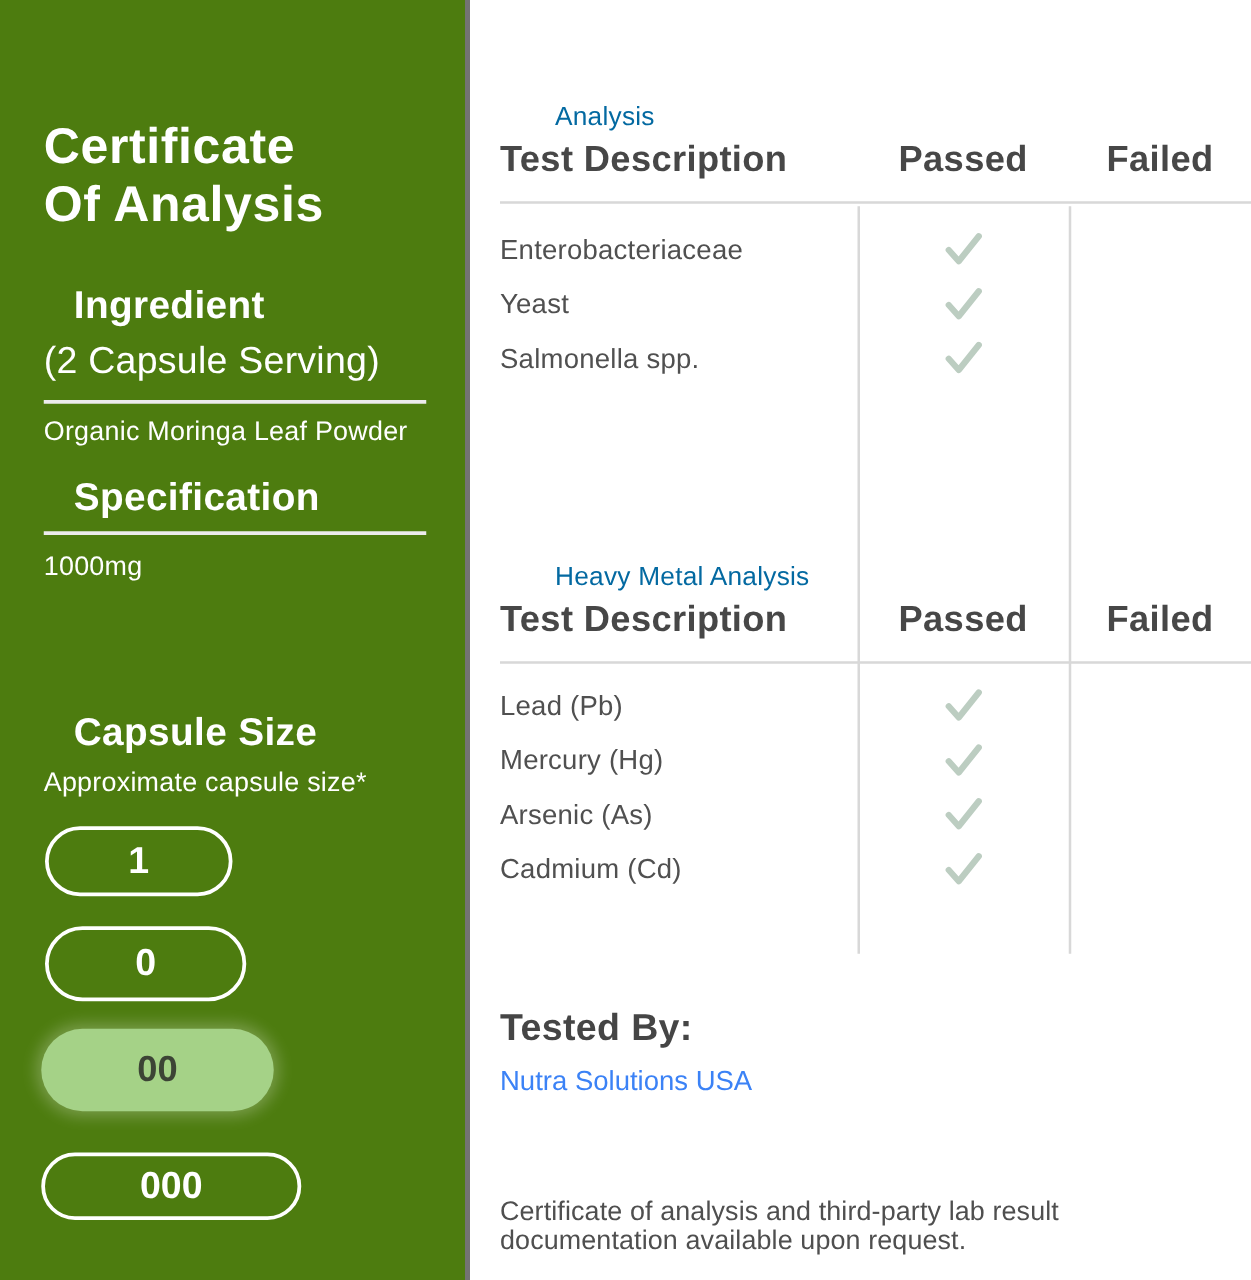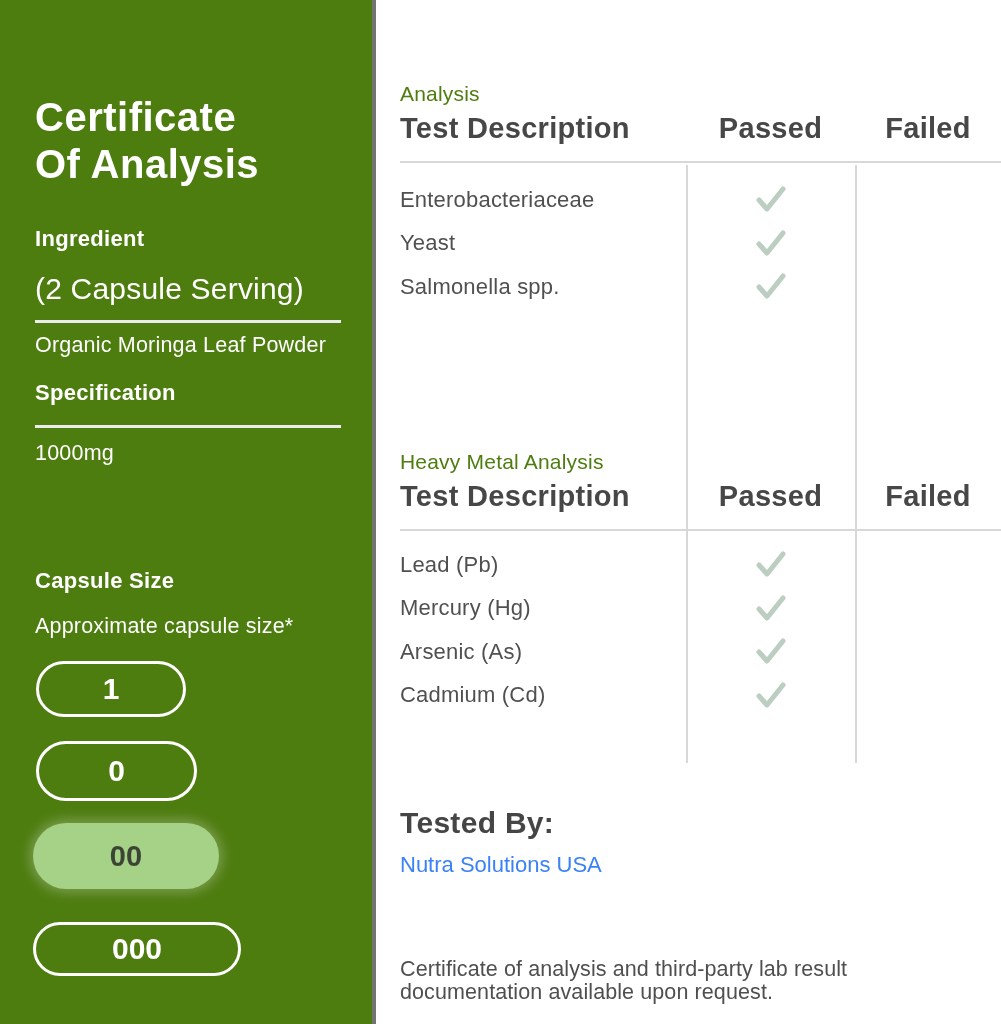--- a/index.html
+++ b/index.html
@@ -12,21 +12,21 @@
   }
   
   .sidebar{
     position:absolute;left:0;top:0;bottom:0;width:372px;
     background:#4d7c0f;
     border-right:4px solid #737373;
     color:#ffffff;
   }
   .sb-abs{position:absolute;left:35px;}
   .coa-title{top:94px;font-size:40px;font-weight:700;line-height:47px;letter-spacing:.5px;}
-  .sb-h1{font-size:22px;font-weight:700;letter-spacing:.3px;}
+  .sb-h1{font-size:31px;font-weight:700;letter-spacing:.3px;margin-left:24px;}
   .sb-sub{font-size:30px;font-weight:400;letter-spacing:.2px;}
   .sb-body{font-size:21.5px;font-weight:400;letter-spacing:.2px;}
   .ingredient-heading{top:226px;}
   .ingredient-sub{top:272px;}
   .rule{position:absolute;left:35px;width:306px;height:3px;background:#ececec;}
   .rule1{top:320px;}
   .rule2{top:425px;}
   .ingredient-value{top:333px;}
   .spec-heading{top:380px;}
   .spec-value{top:441px;}
@@ -44,21 +44,21 @@
   .pill-0{left:36px;top:741px;width:161px;height:60px;}
   .pill-00{left:33px;top:823px;width:186px;height:66px;font-size:29px;}
   .pill-000{left:33px;top:922px;width:208px;height:54px;}
   .pill.selected{
     background:#a5d287;border:none;color:#3c4435;
     box-shadow:0 0 12px 4px rgba(255,255,255,0.25);
   }
   
   .panel{position:absolute;left:376px;top:0;right:0;bottom:0;background:#ffffff;color:#4a4a4a;}
   .p-abs{position:absolute;left:24px;}
-  .section-label{font-size:21px;font-weight:400;color:#4d7c0f;letter-spacing:.2px;}
+  .section-label{font-size:21px;font-weight:400;color:#0369a1;letter-spacing:.2px;margin-left:44px;}
   .label-analysis{top:82px;}
   .label-heavy{top:450px;}
   .header-row{display:flex;align-items:flex-end;font-size:29px;font-weight:700;color:#474747;letter-spacing:.3px;}
   .header1{top:112px;}
   .header2{top:480px;}
   .col-desc{width:286px;text-align:left;}
   .col-pass{width:169px;text-align:center;}
   .col-fail{width:146px;text-align:center;}
   .hline{position:absolute;left:24px;right:0;height:2px;background:#d8d8d8;}
   .hline1{top:161px;}

